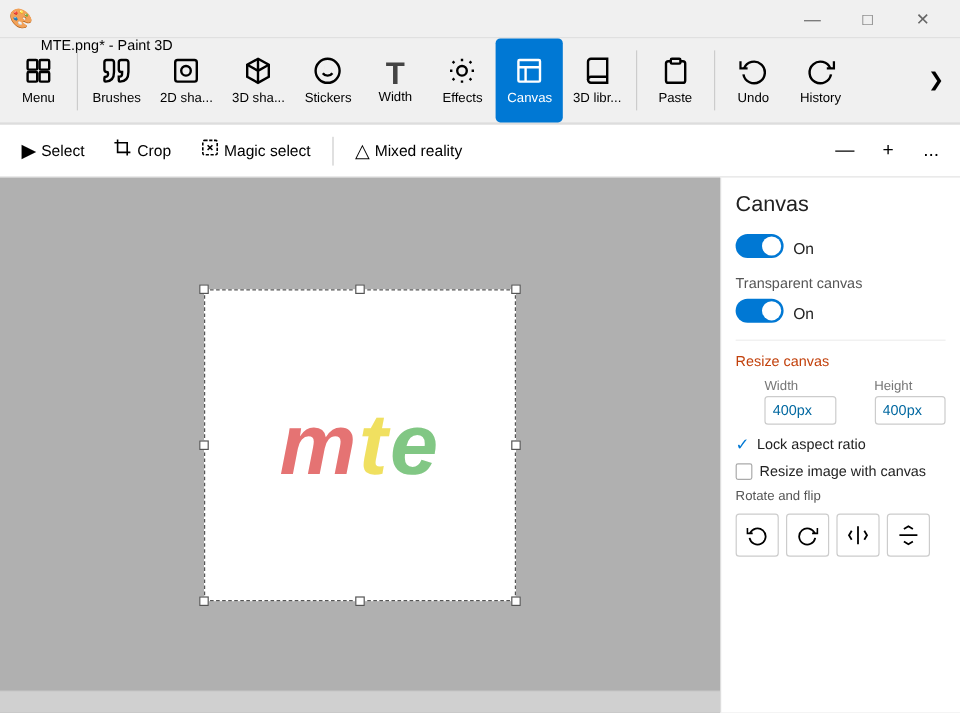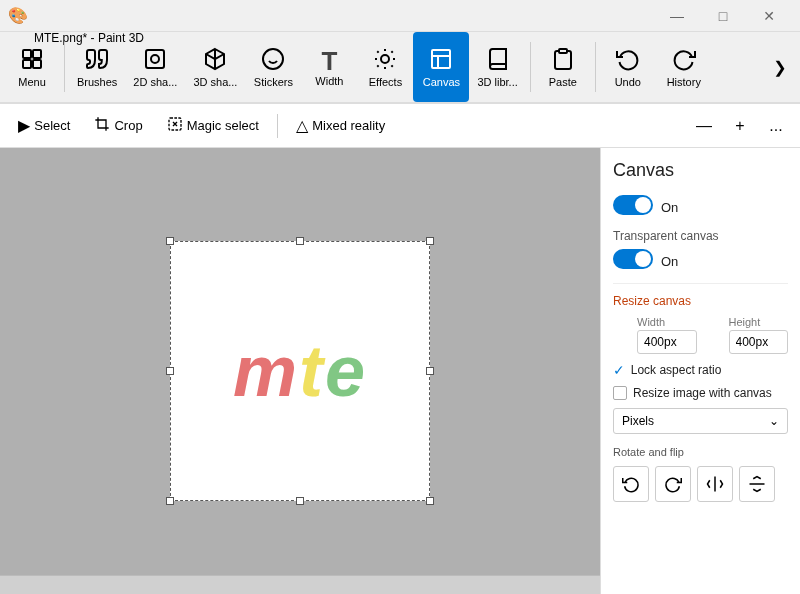--- a/index.html
+++ b/index.html
@@ -198,21 +198,21 @@
     .resize-label { font-size: 12px; color: #c2410c; margin-bottom: 8px; }
     .resize-row { display: flex; gap: 8px; margin-bottom: 8px; }
     .resize-field { flex: 1; margin-left: 24px; }
     .resize-field label { font-size: 11px; color: #777; display: block; margin-bottom: 2px; }
     .resize-input {
       width: 100%;
       border: 1px solid #ccc;
       border-radius: 3px;
       padding: 4px 6px;
       font-size: 12px;
-      color: #000000;
+      color: #0369a1;
     }
 
     
     .checkbox-row { display: flex; align-items: center; gap: 6px; margin-bottom: 8px; font-size: 12px; color: #222; }
     .checkbox-icon { color: #0078d4; font-size: 14px; }
 
     
     .pixels-dropdown {
       display: flex; align-items: center; justify-content: space-between;
       border: 1px solid #ccc; border-radius: 3px;
@@ -482,24 +482,20 @@
       <div class="checkbox-row">
         <span class="checkbox-icon">✓</span>
         <span>Lock aspect ratio</span>
       </div>
 
       <div class="checkbox-row">
         <span style="width:14px;height:14px;border:1px solid #aaa;display:inline-block;border-radius:2px;"></span>
         <span>Resize image with canvas</span>
       </div>
 
-      <div class="pixels-dropdown">
-        <span>Pixels</span>
-        <span>⌄</span>
-      </div>
     </div>
 
     <div class="panel-section">
       <div class="rotate-label">Rotate and flip</div>
       <div class="rotate-row">
         <button class="rotate-btn" title="Rotate left">
           <svg width="18" height="18" viewBox="0 0 24 24" fill="none" stroke="currentColor" stroke-width="2">
             <polyline points="1 4 1 10 7 10"></polyline>
             <path d="M3.51 15a9 9 0 1 0 .49-4.95"></path>
           </svg>

